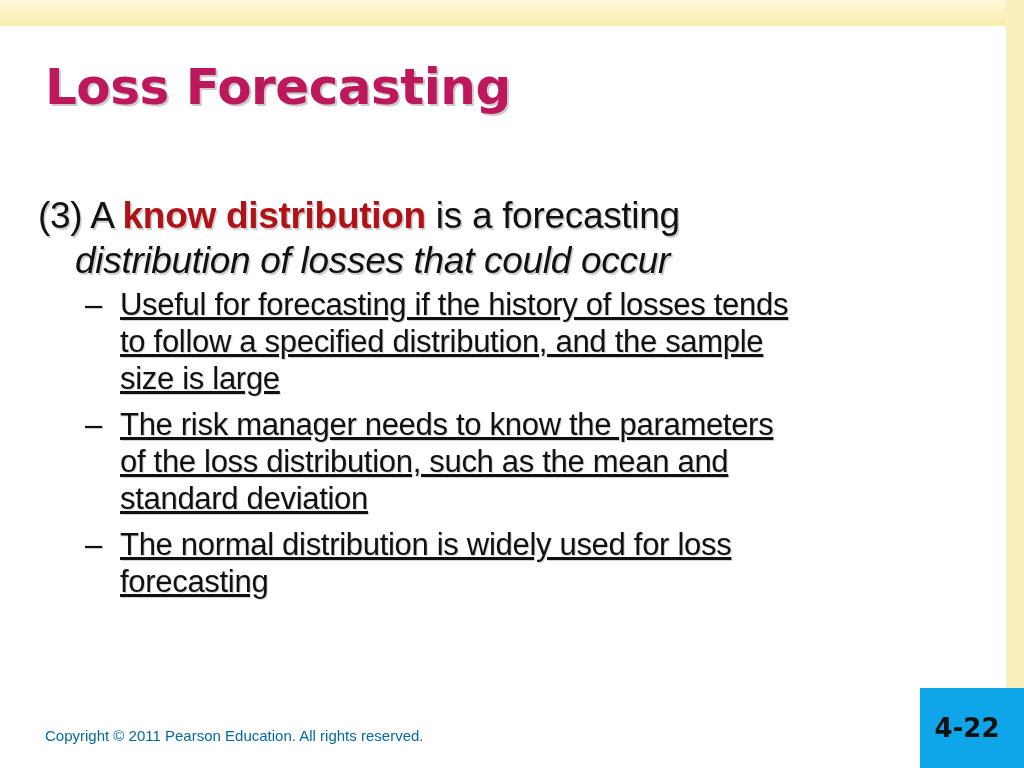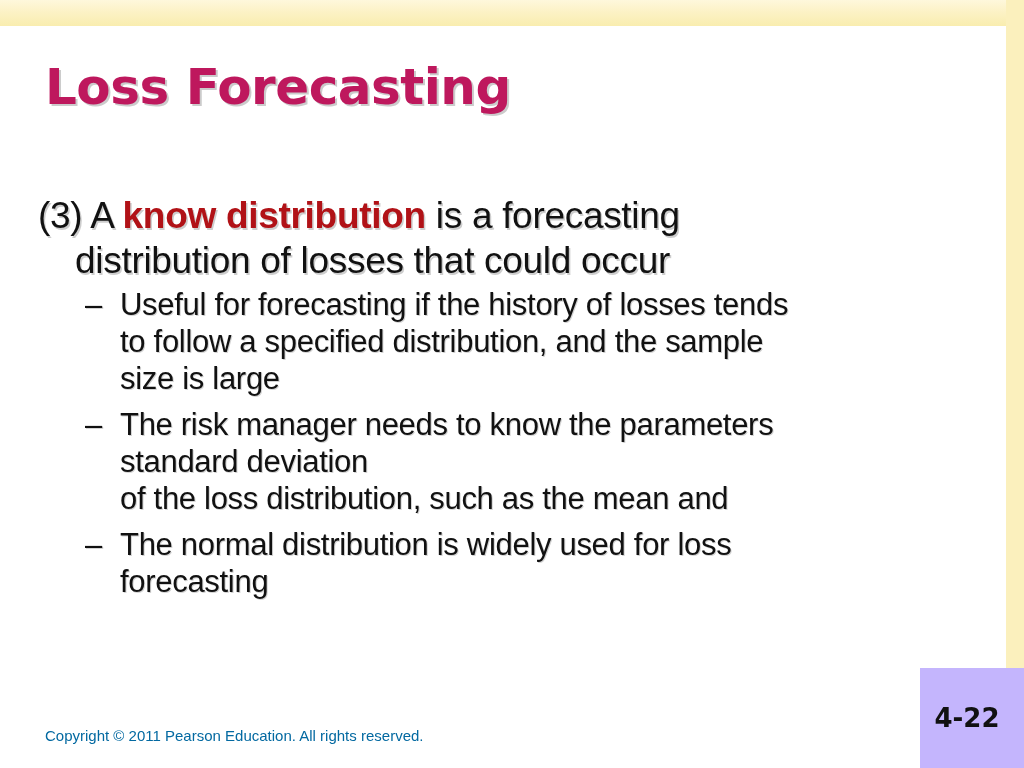--- a/index.html
+++ b/index.html
@@ -21,22 +21,22 @@
   .right-band {
     position: absolute;
     top: 0; right: 0; bottom: 0;
     width: 18px;
     background: #FBF0BD;
   }
   .page-badge {
     position: absolute;
     right: 0; bottom: 0;
     width: 104px;
-    height: 100px;
-    background: #c4b5fd;
+    height: 80px;
+    background: #0ea5e9;
     display: flex;
     align-items: center;
     justify-content: center;
     padding-right: 10px;
     box-sizing: border-box;
     font-family: "DejaVu Sans", sans-serif;
     font-weight: bold;
     font-size: 26px;
     color: #111111;
   }
@@ -56,21 +56,21 @@
   .main-point {
     position: absolute;
     left: 38px;
     top: 193px;
     width: 900px;
     font-size: 37px;
     line-height: 45px;
     letter-spacing: -0.3px;
     text-shadow: 1.5px 1.5px 0 rgba(130,130,130,0.4);
   }
-  .main-point .line2 { padding-left: 37px; }
+  .main-point .line2 { padding-left: 37px; font-style: italic; }
   .main-point .highlight {
     font-weight: bold;
     color: #B11217;
   }
   .bullet-list {
     position: absolute;
     left: 85px;
     top: 286px;
     width: 910px;
     font-size: 31px;
@@ -79,21 +79,21 @@
     text-shadow: 1px 1px 0 rgba(130,130,130,0.35);
   }
   .bullet-item {
     display: flex;
     margin-bottom: 9px;
   }
   .bullet-marker {
     flex: 0 0 35px;
   }
   .bullet-text { flex: 1 1 auto; }
-  .bullet-line { display: block; }
+  .bullet-line { display: block; text-decoration: underline; }
   .copyright {
     position: absolute;
     left: 45px;
     top: 727px;
     font-size: 15px;
     line-height: 18px;
     color: #0369a1;
     letter-spacing: 0;
   }
 </style>
@@ -122,22 +122,22 @@
         <span class="bullet-line">Useful for forecasting if the history of losses tends</span>
         <span class="bullet-line">to follow a specified distribution, and the sample</span>
         <span class="bullet-line">size is large</span>
       </span>
     </div>
 
     <div class="bullet-item">
       <span class="bullet-marker">–</span>
       <span class="bullet-text">
         <span class="bullet-line">The risk manager needs to know the parameters</span>
+        <span class="bullet-line">of the loss distribution, such as the mean and</span>
         <span class="bullet-line">standard deviation</span>
-        <span class="bullet-line">of the loss distribution, such as the mean and</span>
       </span>
     </div>
 
     <div class="bullet-item">
       <span class="bullet-marker">–</span>
       <span class="bullet-text">
         <span class="bullet-line">The normal distribution is widely used for loss</span>
         <span class="bullet-line">forecasting</span>
       </span>
     </div>

